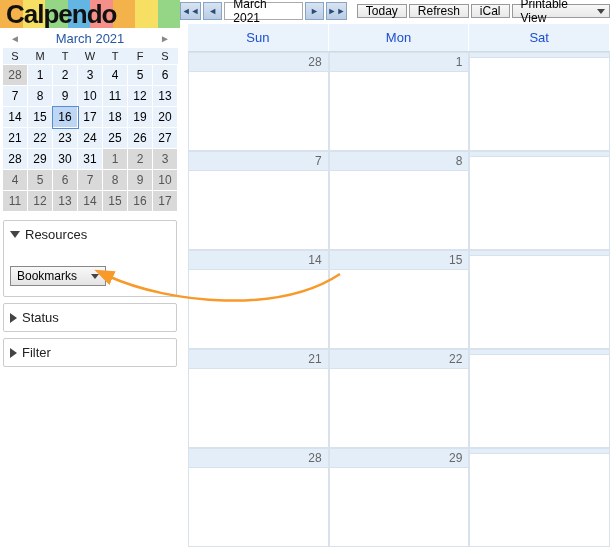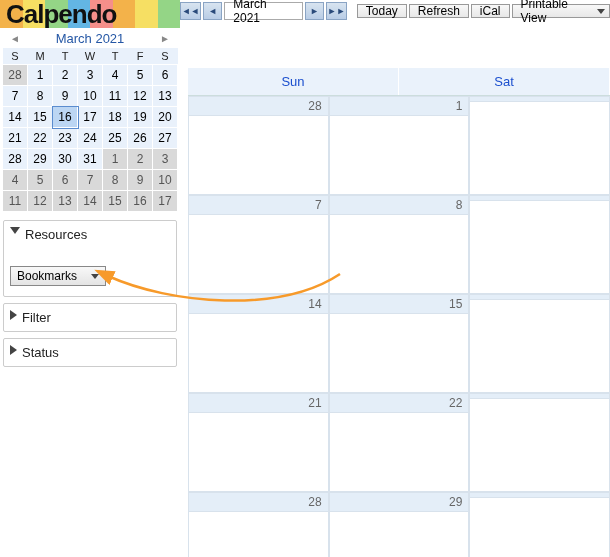--- a/index.html
+++ b/index.html
@@ -115,21 +115,21 @@
   .mini td.out { color:#555; background:#d9d9d9; }
   .mini td.today { background:#bcd6f3; outline:1px solid #5a8ccf; }
 
   .panel {
     border:1px solid #ccc;
     margin:3px 3px 6px 3px;
     background:#fff;
     border-radius:2px;
   }
   .panel-head {
-    display:flex;align-items:flex-start;gap:5px;padding:6px 6px;
+    display:flex;align-items:center;gap:5px;padding:6px 6px;
     font-size:13px;color:#222;cursor:pointer;
   }
   .disclose {
     width:0;height:0;display:inline-block;
   }
   .disclose.open { border-left:5px solid transparent;border-right:5px solid transparent;border-top:7px solid #444;}
   .disclose.closed { border-top:5px solid transparent;border-bottom:5px solid transparent;border-left:7px solid #444;}
   .panel-body { padding:0 6px 10px 6px; margin-top:18px;}
   .dropdown {
     background: linear-gradient(#f8f8f8,#e4e4e4);
@@ -148,21 +148,20 @@
     width: 422px;
   }
   .dayhead {
     display:flex;
     border-bottom:1px solid #cdd;
   }
   .dayhead > div {
     flex:1;text-align:center;color:#1b4fce;font-size:13px;padding:6px 4px;
     background:#eaf2fb;
     border-right:1px solid #fff;
-    margin-top:44px;
   }
   .weekrow {
     display:flex;
     height:99px;
   }
   .cell {
     flex:1;
     border:1px solid #d8e2ec;
     position:relative;
     background:#fff;
@@ -295,28 +294,28 @@
         <span>Bookmarks</span>
         <span class="caret-down"></span>
       </span>
     </div>
   </div>
 
 
   <div class="panel">
     <div class="panel-head">
       <span class="disclose closed"></span>
-      <span>Filter</span>
+      <span>Status</span>
     </div>
   </div>
 
   <div class="panel">
     <div class="panel-head">
       <span class="disclose closed"></span>
-      <span>Status</span>
+      <span>Filter</span>
     </div>
   </div>
 </div>
 
 <div class="toolbar">
   <div class="nav-btn nav-double">◄◄</div>
   <div class="nav-btn">◄</div>
   <div class="month-box">March 2021</div>
   <div class="nav-btn">►</div>
   <div class="nav-btn nav-double">►►</div>
@@ -326,20 +325,21 @@
   <div class="tb-btn">iCal</div>
   <div class="tb-btn dd">
     <span>Printable View</span>
     <span class="caret-down"></span>
   </div>
 </div>
 
 <div class="main">
   <div class="dayhead" id="dayhead">
       <div>Sun</div>
+      <div>Mon</div>
       <div>Sat</div>
     </div>
   <div id="weeks">
       <div class="weekrow">
         <div class="cell">
           <div class="datebar">28</div>
         </div>
         <div class="cell">
           <div class="datebar">1</div>
         </div>

